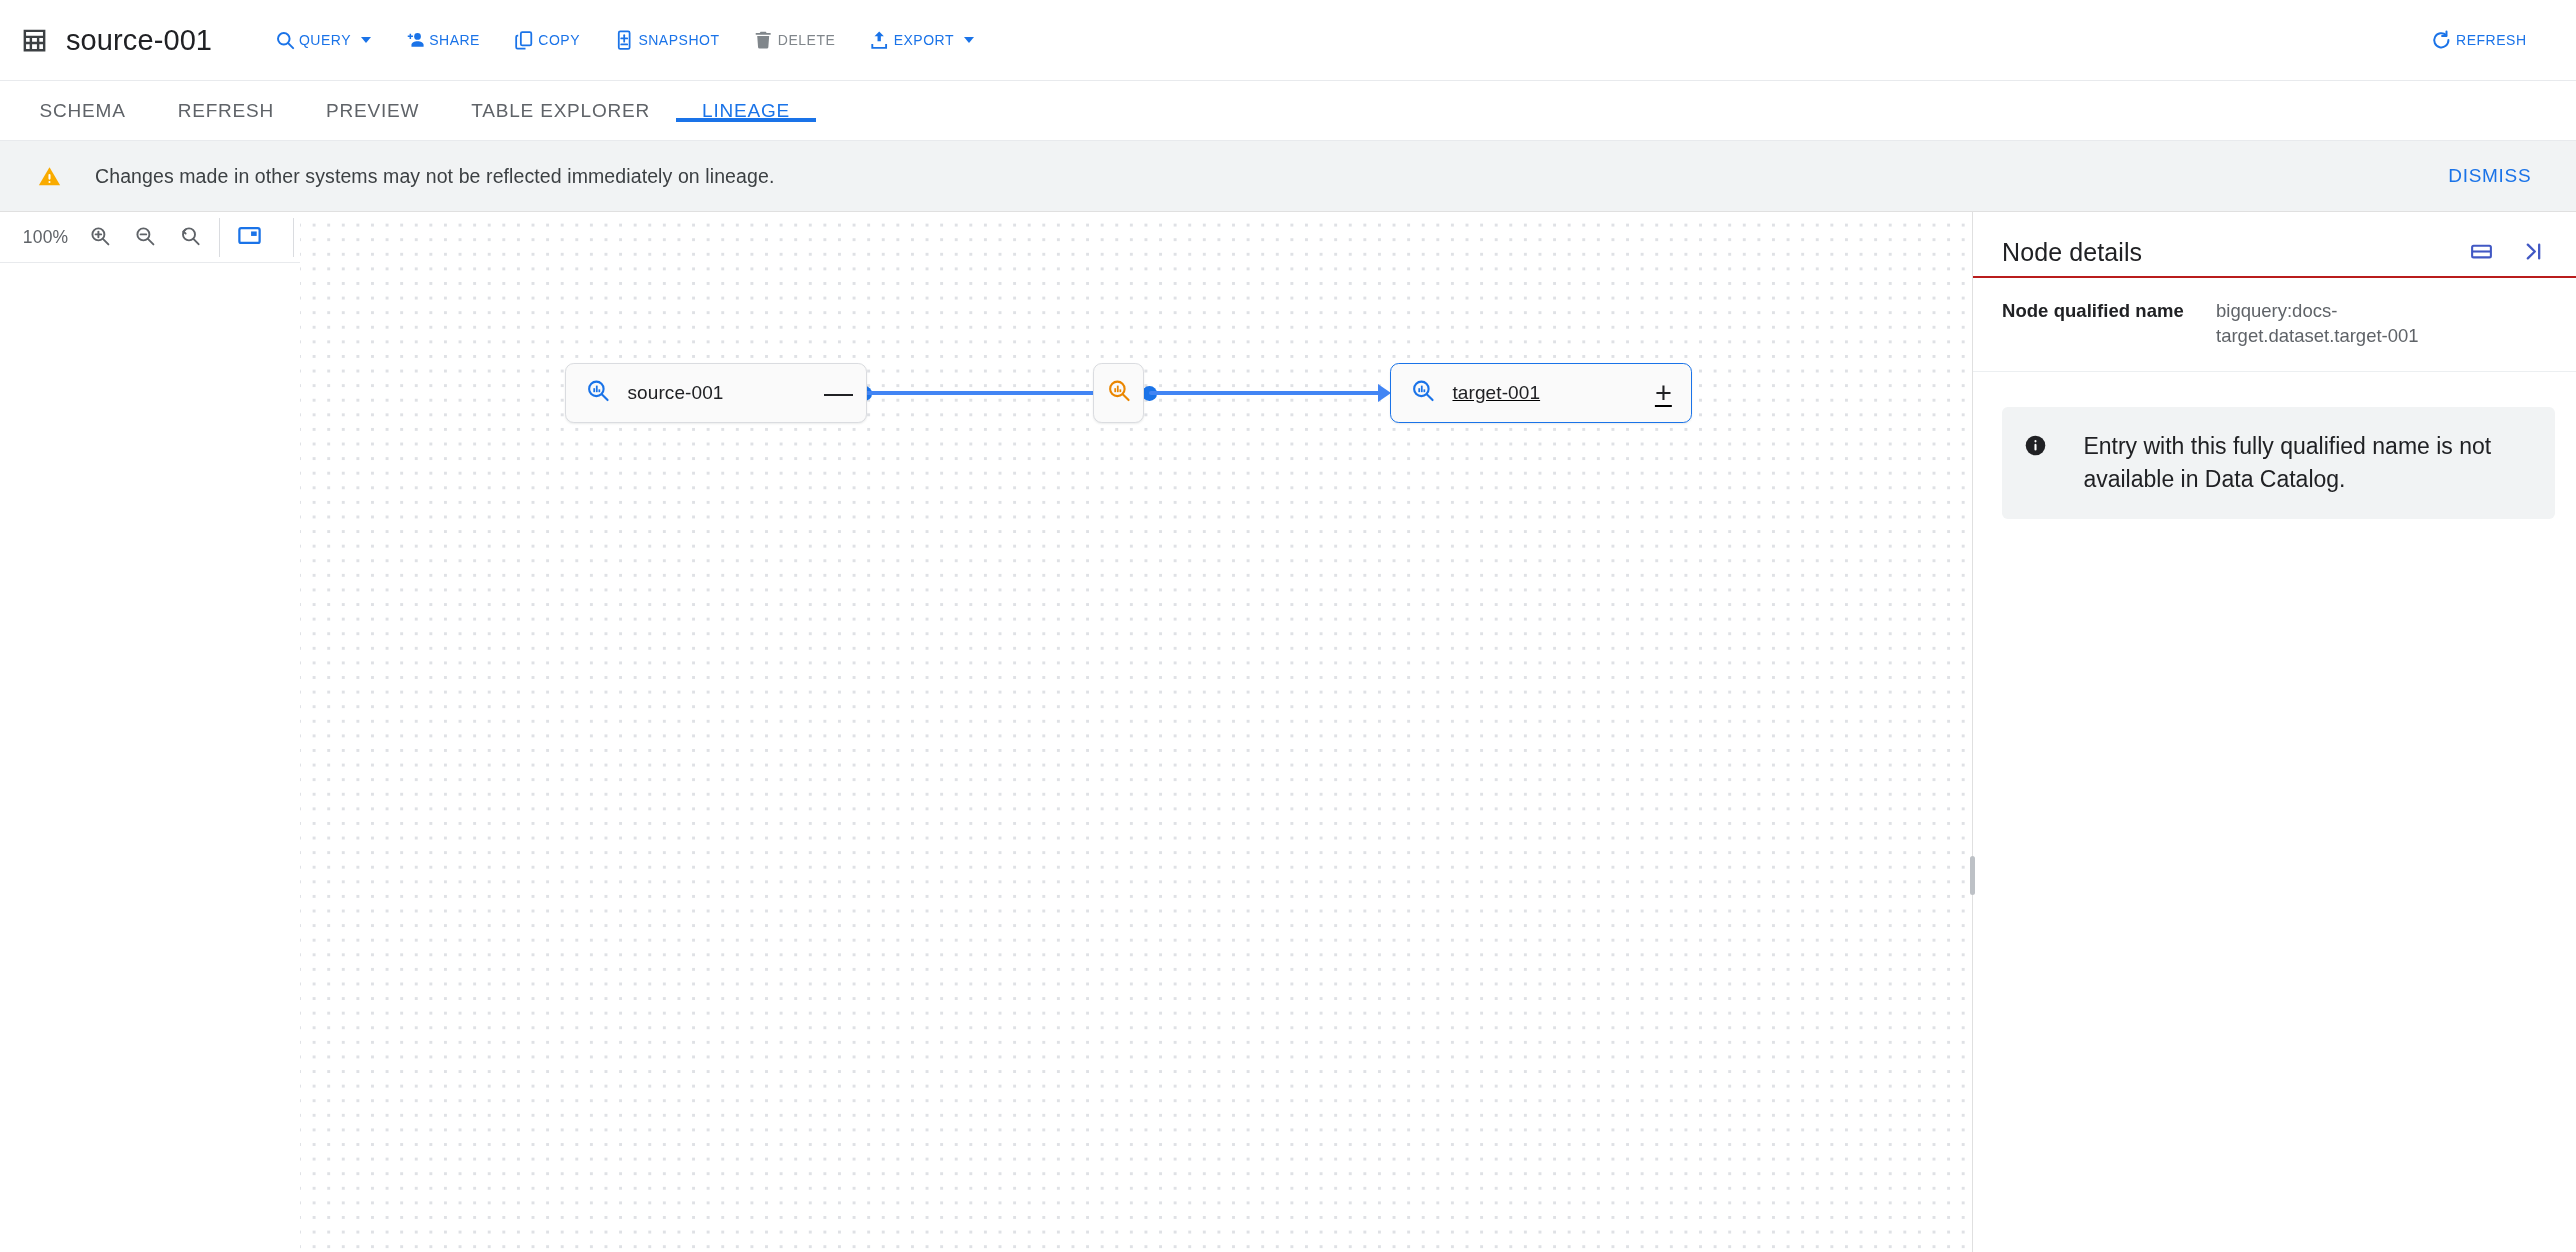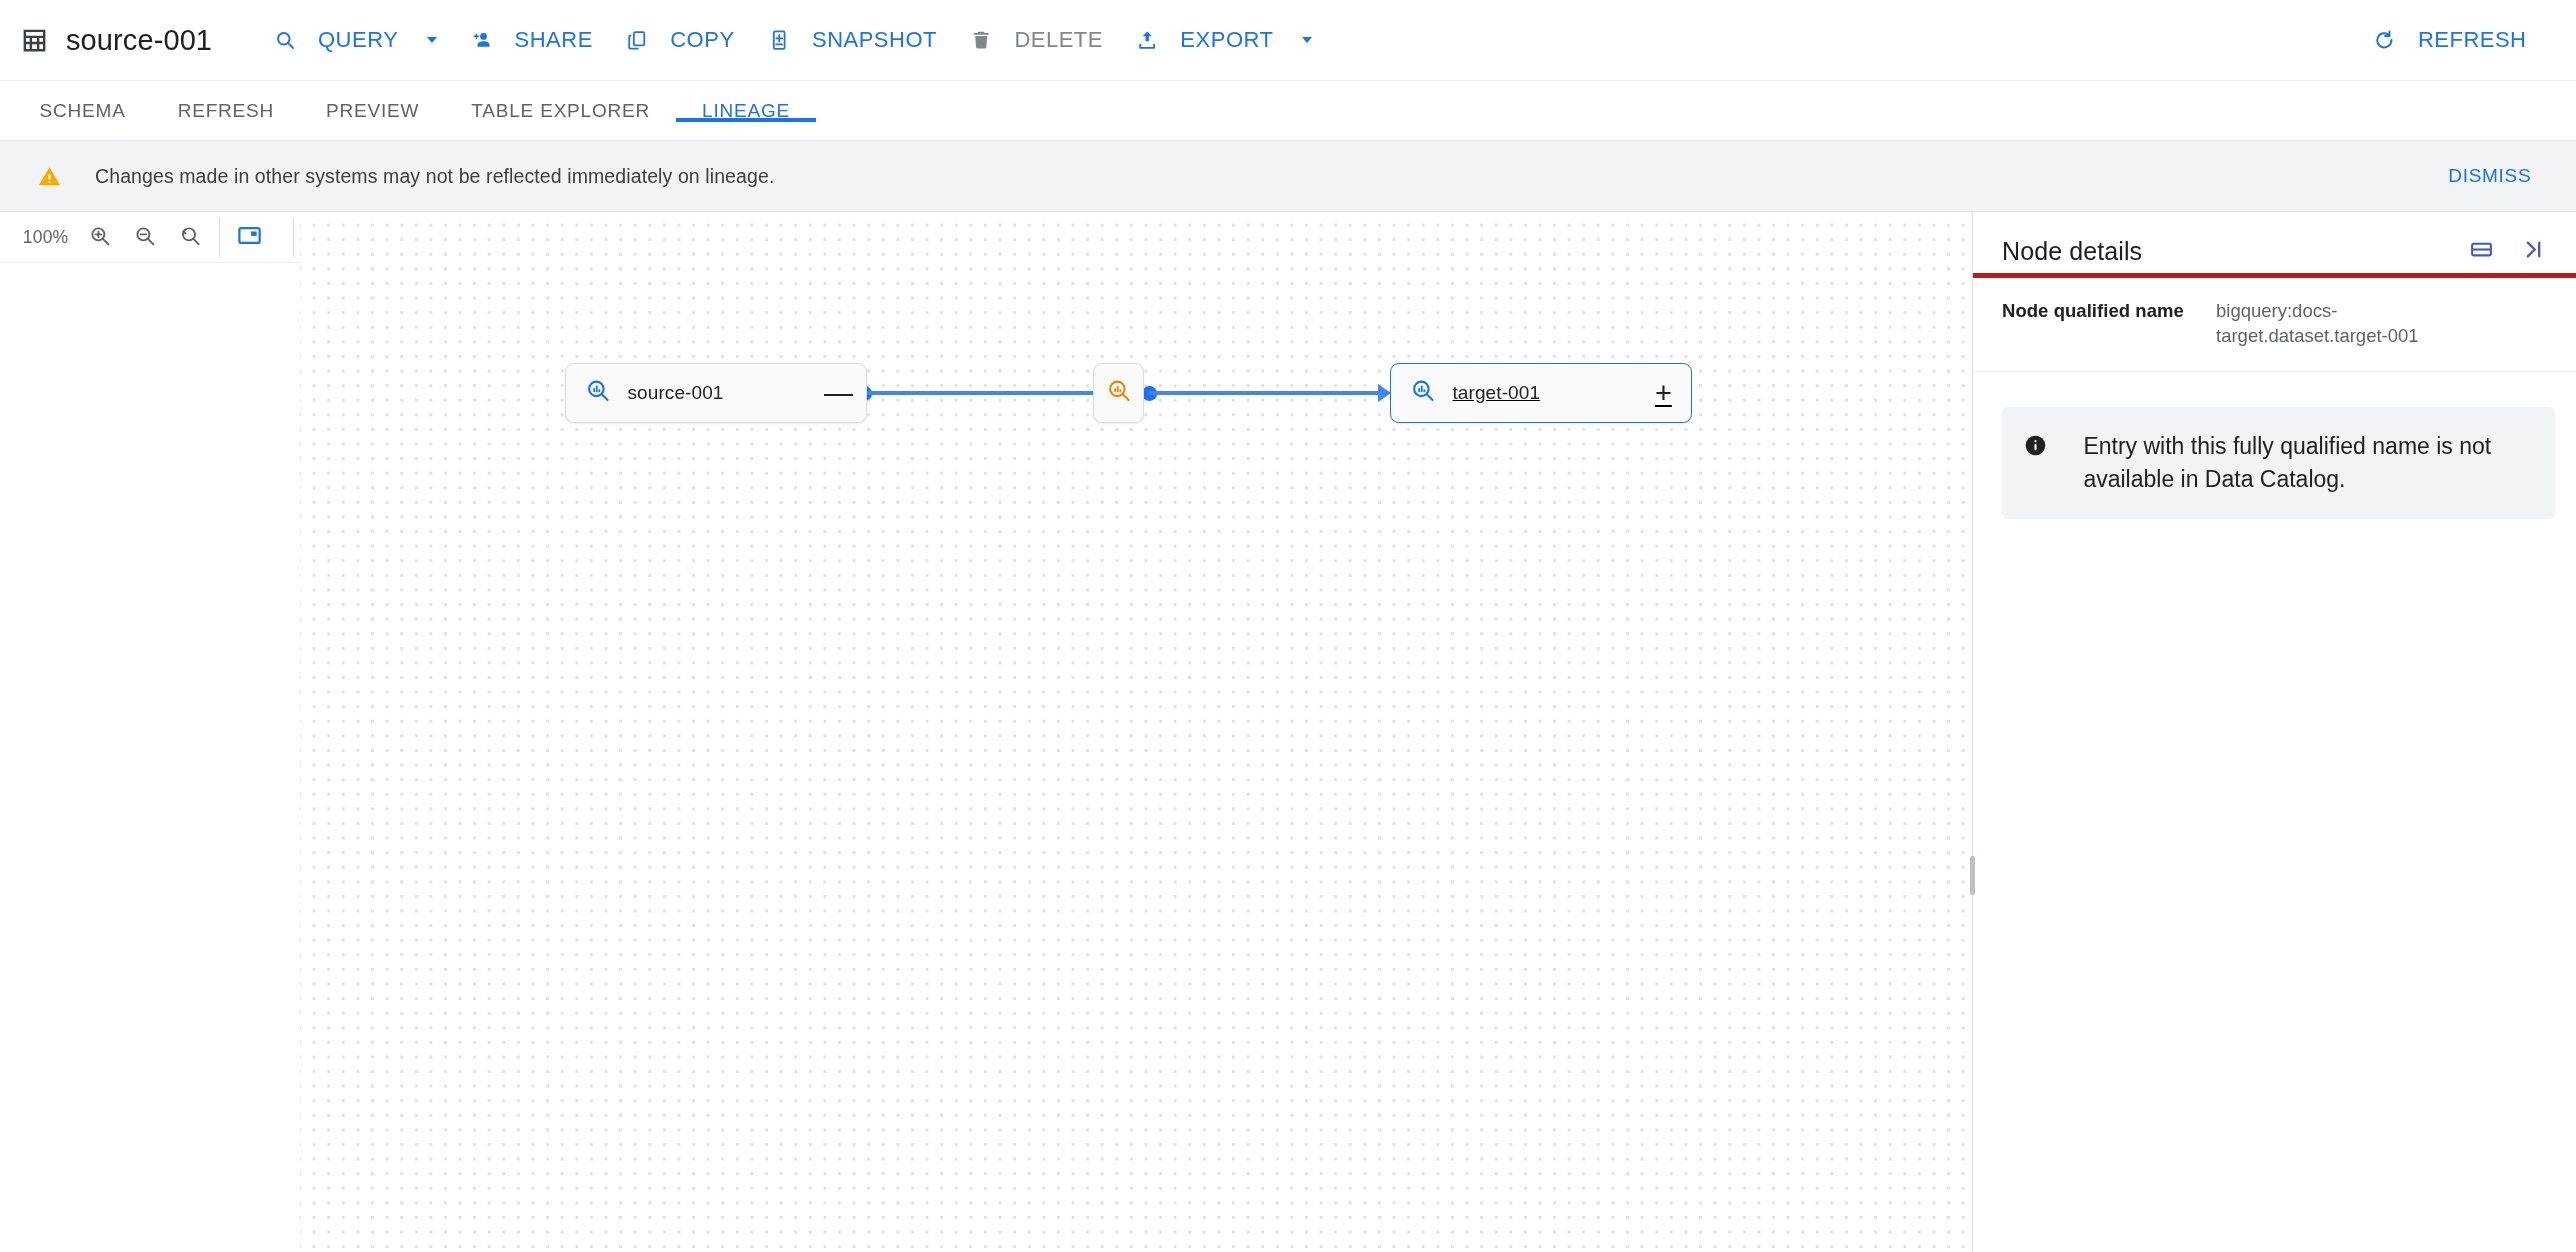--- a/index.html
+++ b/index.html
@@ -33,28 +33,28 @@
   }
   .appbar-actions {
     display: flex;
     align-items: center;
     margin-left: 45px;
     gap: 0;
   }
   .tb-btn {
     display: flex;
     align-items: center;
-    gap: 22px;
+    gap: 3px;
     height: 49px;
     padding: 0 16.5px;
     border: none;
     background: transparent;
     color: #1a73e8;
     font-family: "Liberation Sans", sans-serif;
-    font-size: 22px;
+    font-size: 14px;
     font-weight: 500;
     letter-spacing: 0.5px;
     cursor: pointer;
     border-radius: 3.9px;
     white-space: nowrap;
   }
   .tb-btn.disabled { color: #80868b; cursor: default; }
   .tb-btn svg { display:block; flex: 0 0 auto; }
   .caret { width: 0; height: 0; border-left: 5.8px solid currentColor;
            border-right: 5.8px solid currentColor; border-top: 6.8px solid currentColor;
@@ -255,21 +255,21 @@
     flex: 0 0 603px;
     background: #fff;
     display: flex;
     flex-direction: column;
   }
   .panel-header {
     height: 66px;
     display: flex;
     align-items: center;
     padding: 17px 23px 0 29px;
-    border-bottom: 5px solid #b91c1c;
+    border-bottom: 2px solid #b91c1c;
     flex: 0 0 auto;
   }
   .panel-title {
     font-size: 25px;
     color: #202124;
     font-weight: 400;
     letter-spacing: 0.1px;
   }
   .panel-header-actions { margin-left: auto; display: flex; align-items: center; gap: 9.7px; }
   .panel-icon-btn {

